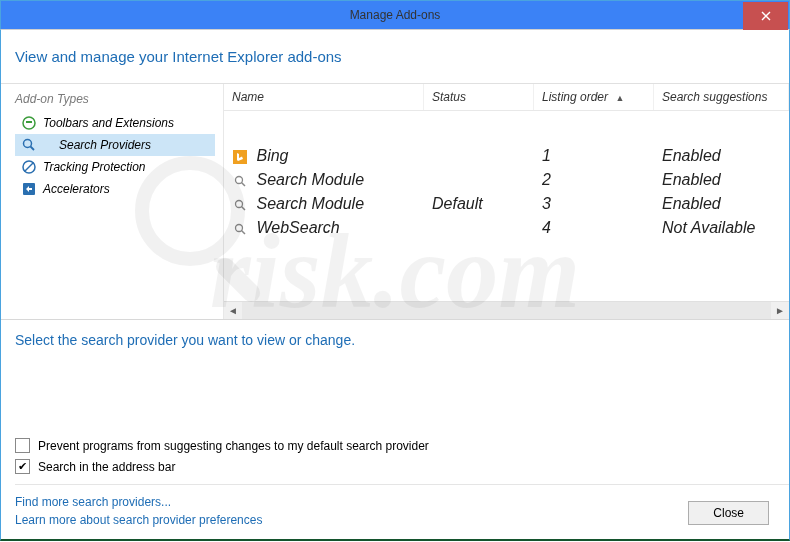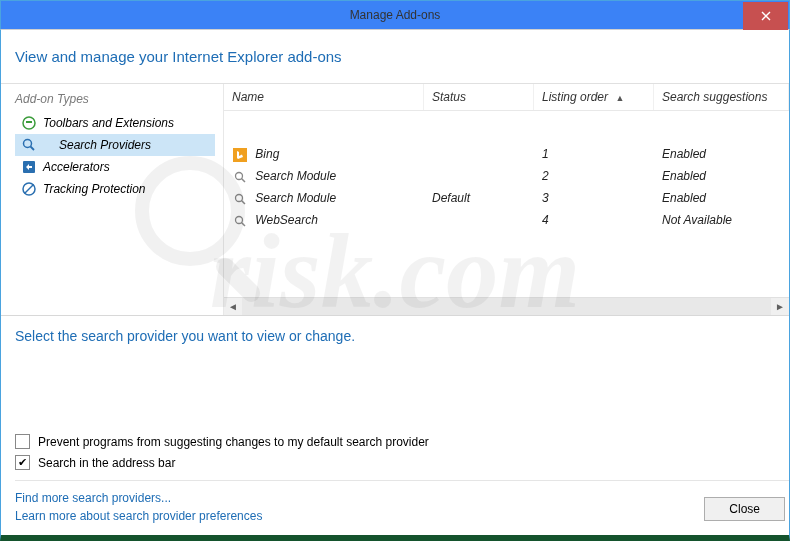--- a/index.html
+++ b/index.html
@@ -3,21 +3,21 @@
   <meta charset="utf-8">
   <style>
     * { box-sizing: border-box; margin: 0; padding: 0; font-family: 'Segoe UI', Tahoma, sans-serif; }
     body { width: 790px; height: 542px; background: #fff; position: relative; overflow: hidden; }
     
     .titlebar { height: 30px; background: #3b82f6; border-bottom: 1px solid #d0d0d0; display: flex; align-items: center; position: relative; border-top: 1px solid #4aa3df; border-left: 1px solid #4aa3df; border-right: 1px solid #4aa3df; }
     .titlebar-title { flex: 1; text-align: center; font-size: 12px; color: #333; }
     .close-btn { width: 45px; height: 28px; background: #c75050; color: #fff; display: flex; align-items: center; justify-content: center; cursor: pointer; font-size: 13px; position: absolute; right: 1px; top: 1px; }
     .close-btn svg { width: 10px; height: 10px; }
     
-    .main-area { border-left: 1px solid #4aa3df; border-right: 1px solid #4aa3df; border-bottom: 6px solid #14532d; height: 511px; display: flex; flex-direction: column; }
+    .main-area { border-left: 1px solid #4aa3df; border-right: 1px solid #4aa3df; border-bottom: 2px solid #14532d; height: 511px; display: flex; flex-direction: column; }
     
     .header-section { padding: 18px 14px 18px 14px; border-bottom: 1px solid #e0e0e0; }
     .header-text { color: #1e6db5; font-size: 15px; }
     
     .content-area { display: flex; flex: 1; min-height: 0; font-style: italic; }
     
     .sidebar { width: 222px; padding: 8px 0 0 14px; border-right: 0; }
     .sidebar-label { color: #7a7a7a; font-size: 12px; margin-bottom: 6px; }
     .sidebar-item { display: flex; align-items: center; padding: 3px 6px; font-size: 12px; cursor: pointer; margin-right: 8px; text-align: right; }
     .sidebar-item.selected { background: #cce5f7; gap: 16px; }
@@ -25,38 +25,38 @@
     
     .table-area { flex: 1; border-left: 1px solid #e8e8e8; display: flex; flex-direction: column; position: relative; gap: 33px; }
     .table-header { display: flex; font-size: 12px; color: #333; border-bottom: 1px solid #e8e8e8; }
     .table-header > div { padding: 6px 8px; border-right: 1px solid #f0f0f0; }
     .col-name { width: 200px; }
     .col-status { width: 110px; }
     .col-order { width: 120px; }
     .col-suggest { flex: 1; }
     
     .table-body { flex: 1; }
-    .table-row { display: flex; font-size: 12px; color: #222; }
+    .table-row { display: flex; font-size: 16px; color: #222; }
     .table-row > div { padding: 3px 8px; }
     .row-icon { width: 16px; height: 16px; margin-right: 4px; display: inline-flex; vertical-align: middle; align-items: center; justify-content: center; }
     
     .scrollbar-h { height: 18px; background: #f0f0f0; display: flex; align-items: center; border-top: 1px solid #e0e0e0; }
     .scroll-arrow { width: 18px; height: 18px; display: flex; align-items: center; justify-content: center; color: #606060; font-size: 10px; cursor: pointer; }
     .scroll-track { flex: 1; height: 100%; background: #e8e8e8; }
     
     .lower-section { border-top: 1px solid #d8d8d8; padding: 12px 0 10px 14px; }
     .lower-heading { color: #1e6db5; font-size: 14px; margin-bottom: 90px; }
     
     .checkbox-row { display: flex; align-items: center; font-size: 12px; margin-bottom: 6px; }
     .checkbox { width: 15px; height: 15px; border: 1px solid #888; margin-right: 8px; display: flex; align-items: center; justify-content: center; font-size: 11px; background: #fff; cursor: pointer; }
     
     .footer { display: flex; align-items: flex-end; justify-content: space-between; border-top: 1px solid #e5e5e5; padding-top: 8px; margin-top: 10px; }
     .footer-links { font-size: 12px; }
     .footer-link { color: #1e6db5; cursor: pointer; display: block; line-height: 1.5; }
-    .close-button { padding: 4px 24px; font-size: 12px; border: 1px solid #adadad; background: #f0f0f0; cursor: pointer; margin-right: 4px; margin-bottom: 4px; }
+    .close-button { padding: 4px 24px; font-size: 12px; border: 1px solid #adadad; background: #f0f0f0; cursor: pointer; margin-right: 20px; margin-bottom: 4px; }
     
     .watermark { position: absolute; top: 50%; left: 50%; transform: translate(-50%, -50%); font-size: 105px; font-style: italic; font-weight: bold; color: rgba(0,0,0,0.05); pointer-events: none; z-index: 999; white-space: nowrap; font-family: Georgia, serif; }
     .watermark-icon { position: absolute; top: 42%; left: 26%; transform: translate(-50%,-50%); opacity: 0.05; pointer-events: none; }
   </style>
 </head>
 <body>
 
 <div class="titlebar">
   <div class="titlebar-title">Manage Add-ons</div>
   <div class="close-btn">
@@ -91,35 +91,35 @@
               <circle cx="6.5" cy="6.5" r="4" fill="none" stroke="#2a6fb0" stroke-width="1.5"></circle>
               <line x1="9.5" y1="9.5" x2="13" y2="13" stroke="#2a6fb0" stroke-width="1.8"></line>
             </svg>
         </span>
         <span>Search Providers</span>
       </div>
 
       <div class="sidebar-item">
         <span class="sidebar-icon">
           <svg width="16" height="16" viewBox="0 0 16 16">
+              <circle cx="8" cy="8" r="6" fill="none" stroke="#2a6fb0" stroke-width="1.5"></circle>
+              <line x1="3.5" y1="12.5" x2="12.5" y2="3.5" stroke="#2a6fb0" stroke-width="1.5"></line>
+            </svg>
+        </span>
+        <span>Tracking Protection</span>
+      </div>
+
+      <div class="sidebar-item">
+        <span class="sidebar-icon">
+          <svg width="16" height="16" viewBox="0 0 16 16">
               <rect x="2" y="2" width="12" height="12" fill="#2a6fb0" rx="1"></rect>
               <path d="M5 8 L8 5 L8 7 L11 7 L11 9 L8 9 L8 11 Z" fill="#fff"></path>
             </svg>
         </span>
         <span>Accelerators</span>
-      </div>
-
-      <div class="sidebar-item">
-        <span class="sidebar-icon">
-          <svg width="16" height="16" viewBox="0 0 16 16">
-              <circle cx="8" cy="8" r="6" fill="none" stroke="#2a6fb0" stroke-width="1.5"></circle>
-              <line x1="3.5" y1="12.5" x2="12.5" y2="3.5" stroke="#2a6fb0" stroke-width="1.5"></line>
-            </svg>
-        </span>
-        <span>Tracking Protection</span>
       </div>
     </div>
 
     <div class="table-area">
       <div class="table-header">
         <div class="col-name">Name</div>
         <div class="col-status">Status</div>
         <div class="col-order">
           <span>Listing order</span>
           <span style="font-size:9px;margin-left:4px;color:#555;">▲</span>

